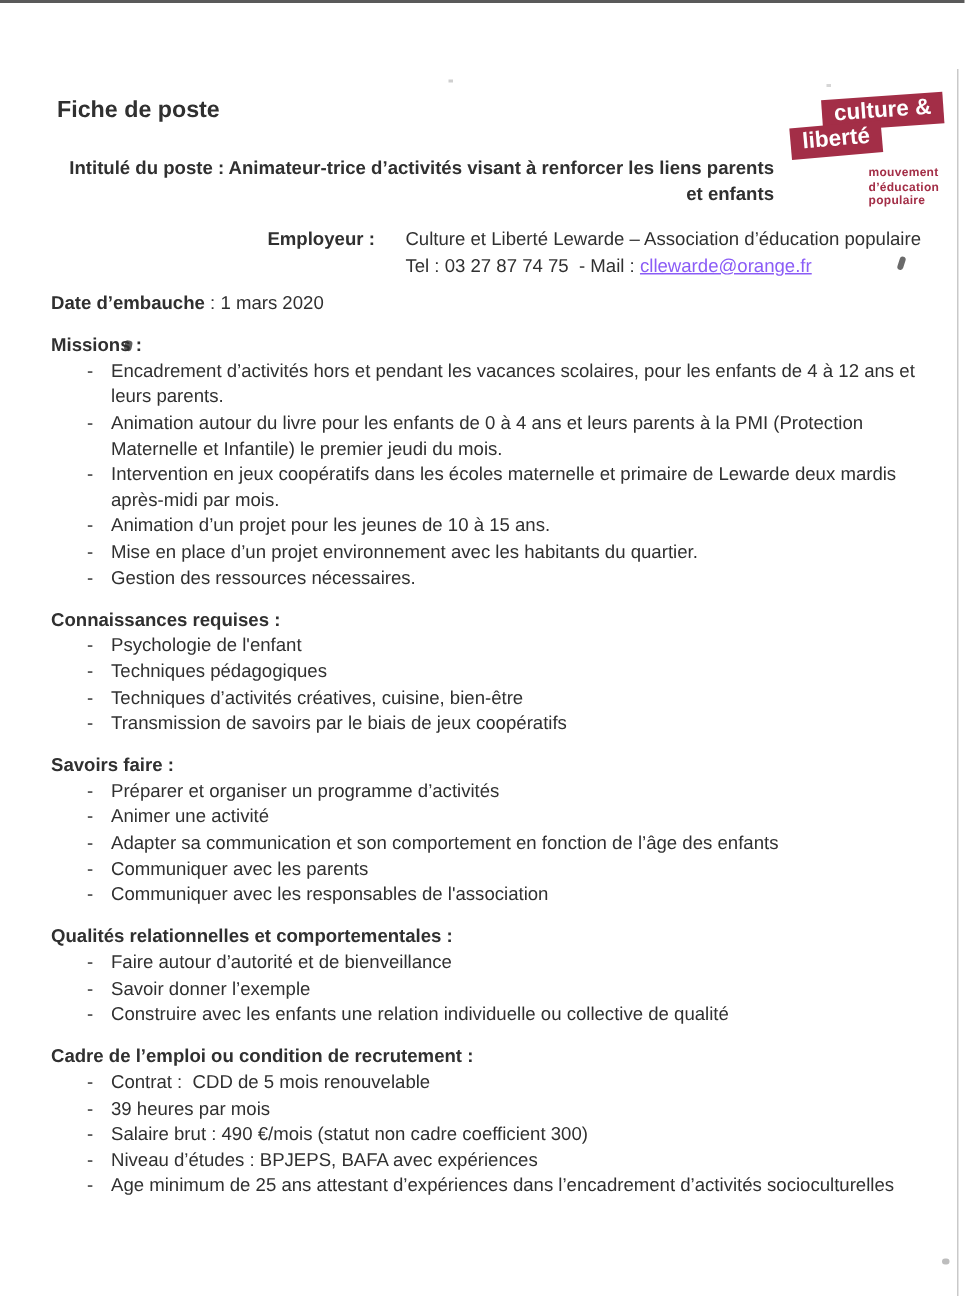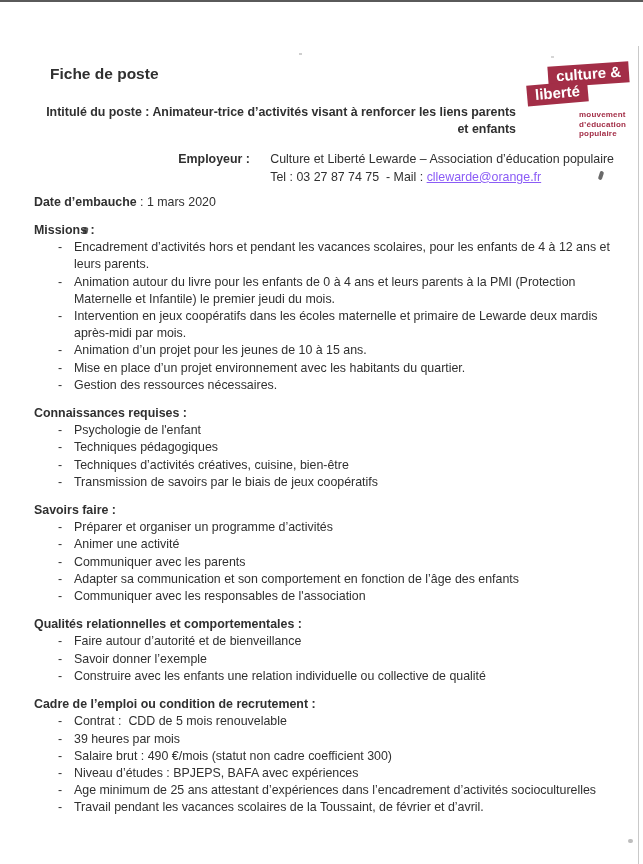--- a/index.html
+++ b/index.html
@@ -32,21 +32,21 @@
   .logo-box1 { top: 4px; left: 21px; transform: rotate(-4deg); }
   .logo-box2 { top: 23px; left: 0px; transform: rotate(-5deg); }
   .logo-tagline {
     position: absolute; top: 50px; left: 52px;
     color: #a32e47; font-weight: bold;
     font-size: 8px; line-height: 9.5px; letter-spacing: 0.2px;
   }
 
   
   .content { position: relative; padding: 64px 29px 0 34px; font-size: 12.4px; line-height: 17.2px; }
-  h1.doc-title { font-size: 15.5px; line-height: 19px; margin: 0 0 21px 16px; font-weight: bold; }
+  h1.doc-title { font-size: 15.5px; line-height: 19px; margin: 0 0 21px 4px; font-weight: bold; }
   .job-title { font-weight: bold; max-width: 482px; margin: 0 0 13px 0; text-align: right; }
 
   .employer { display: flex; margin: 0 0 8px 0; justify-content: flex-end; }
   .emp-label { font-weight: bold; width: 92px; flex: 0 0 92px; }
   .emp-lines > div { white-space: nowrap; }
   a.email { color: #8b5cf6; text-decoration: underline; cursor: pointer; }
 
   .hire-date { margin: 0 0 11px 0; }
   .b { font-weight: bold; }
 
@@ -107,35 +107,34 @@
           <div class="heading">Connaissances requises :</div>
           <div class="item">Psychologie de l'enfant</div>
           <div class="item">Techniques pédagogiques</div>
           <div class="item">Techniques d’activités créatives, cuisine, bien-être</div>
           <div class="item">Transmission de savoirs par le biais de jeux coopératifs</div>
         </div>
         <div class="section">
           <div class="heading">Savoirs faire :</div>
           <div class="item">Préparer et organiser un programme d’activités</div>
           <div class="item">Animer une activité</div>
+          <div class="item">Adapter sa communication et son comportement en fonction de l’âge des enfants</div>
           <div class="item">Communiquer avec les parents</div>
-          <div class="item">Adapter sa communication et son comportement en fonction de l’âge des enfants</div>
           <div class="item">Communiquer avec les responsables de l'association</div>
         </div>
         <div class="section">
           <div class="heading">Qualités relationnelles et comportementales :</div>
           <div class="item">Faire autour d’autorité et de bienveillance</div>
           <div class="item">Savoir donner l’exemple</div>
           <div class="item">Construire avec les enfants une relation individuelle ou collective de qualité</div>
         </div>
         <div class="section">
           <div class="heading">Cadre de l’emploi ou condition de recrutement :</div>
           <div class="item">Contrat :&nbsp; CDD de 5 mois renouvelable</div>
           <div class="item">39 heures par mois</div>
           <div class="item">Salaire brut : 490 €/mois (statut non cadre coefficient 300)</div>
           <div class="item">Niveau d’études : BPJEPS, BAFA avec expériences</div>
           <div class="item">Age minimum de 25 ans attestant d’expériences dans l’encadrement d’activités socioculturelles</div>
-          <div class="item">Travail pendant les vacances scolaires de la Toussaint, de février et d’avril.</div>
         </div>
       </div>
   </div>
 
 </div>
 
 </body></html>

